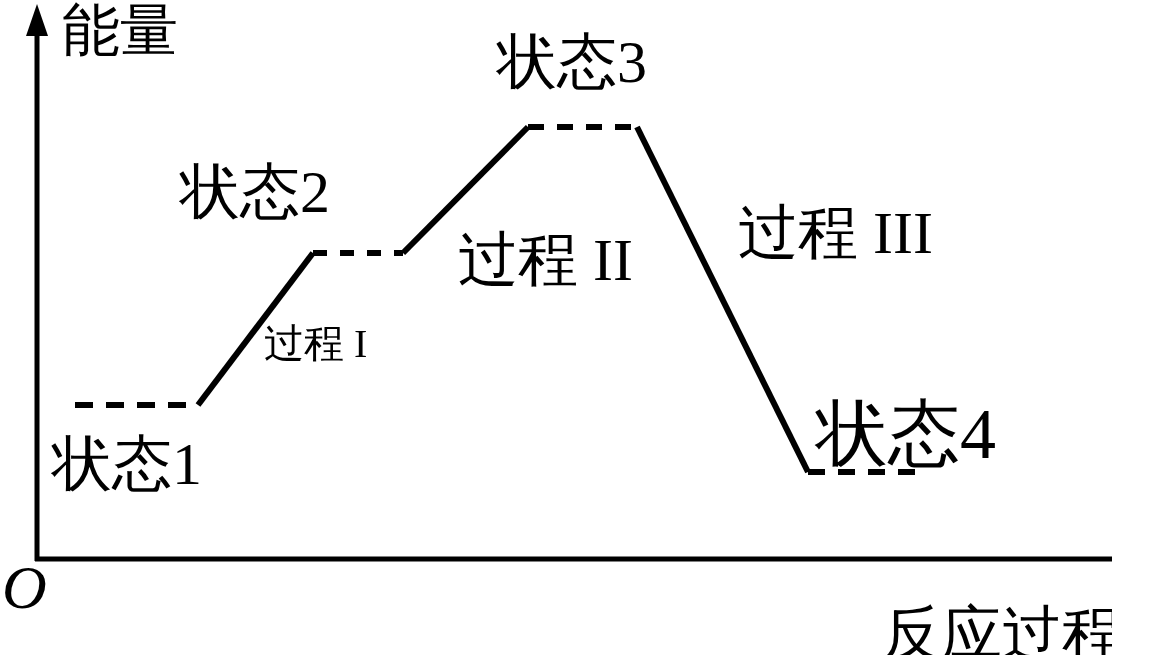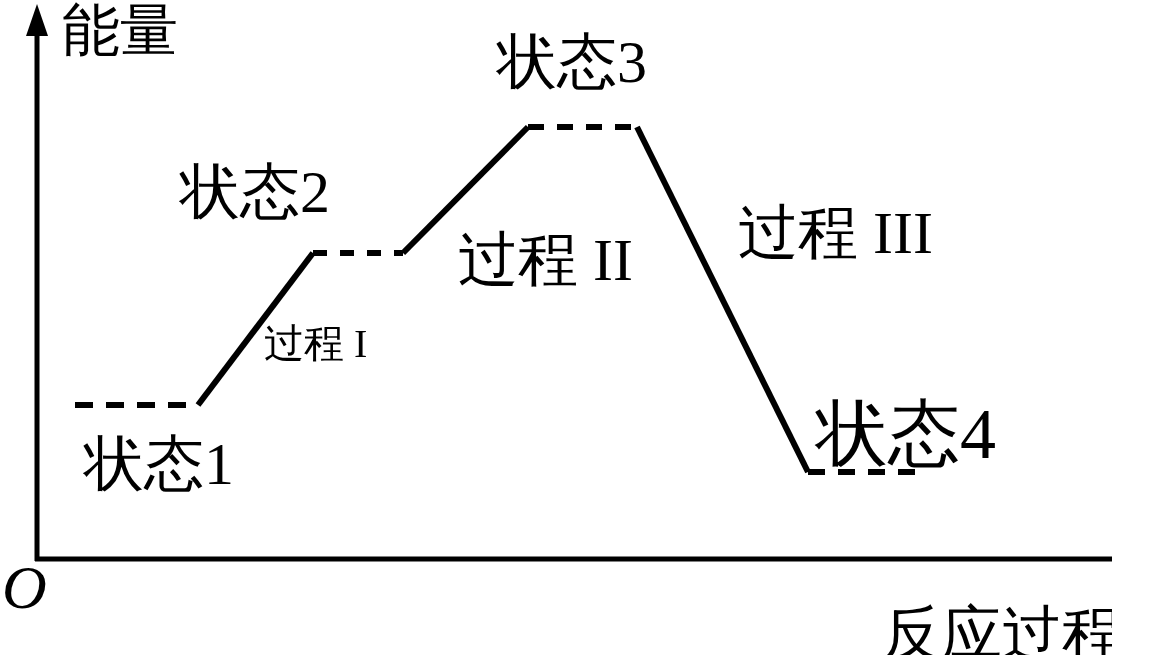--- a/index.html
+++ b/index.html
@@ -24,21 +24,21 @@
   .lbl {
     position: absolute;
     white-space: nowrap;
     line-height: 1.0;
     color: #000000;
     font-family: "Liberation Serif", "DejaVu Serif", serif;
   }
   .lbl-yaxis   { left: 62px;  top: 2px;   font-size: 58px; }
   .lbl-xaxis   { left: 882px; top: 604px; font-size: 60px; }
   .lbl-origin  { left: 2px;   top: 556px; font-size: 62px; font-style: italic; }
-  .lbl-state1  { left: 52px;  top: 434px; font-size: 60px; margin-left: 32px; }
+  .lbl-state1  { left: 52px;  top: 434px; font-size: 60px; }
   .lbl-state2  { left: 180px; top: 162px; font-size: 60px; }
   .lbl-state3  { left: 497px; top: 32px;  font-size: 60px; text-align: center; }
   .lbl-state4  { left: 816px; top: 398px; font-size: 72px; }
   .lbl-proc1   { left: 264px; top: 324px; font-size: 40px; }
   .lbl-proc2   { left: 458px; top: 197px; font-size: 60px; margin-top: 33px; }
   .lbl-proc3   { left: 710px; top: 203px; font-size: 60px; margin-left: 28px; }
 </style>
 </head>
 <body>
 

